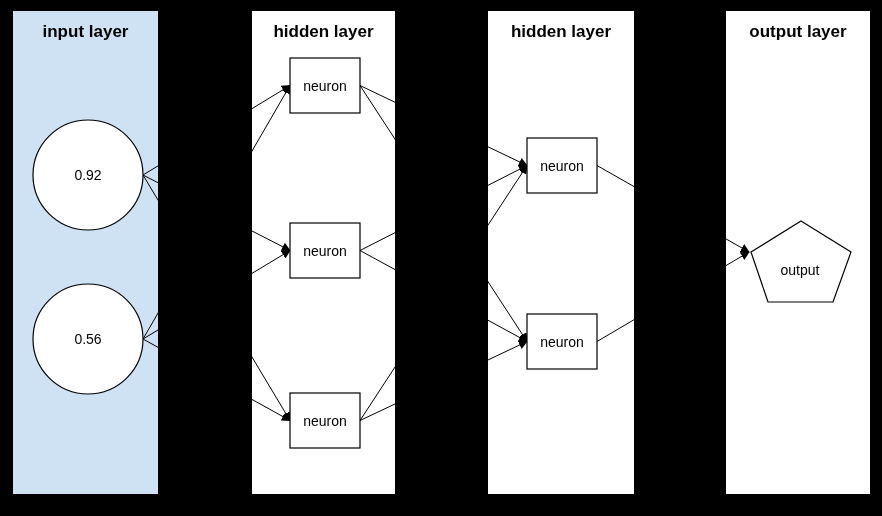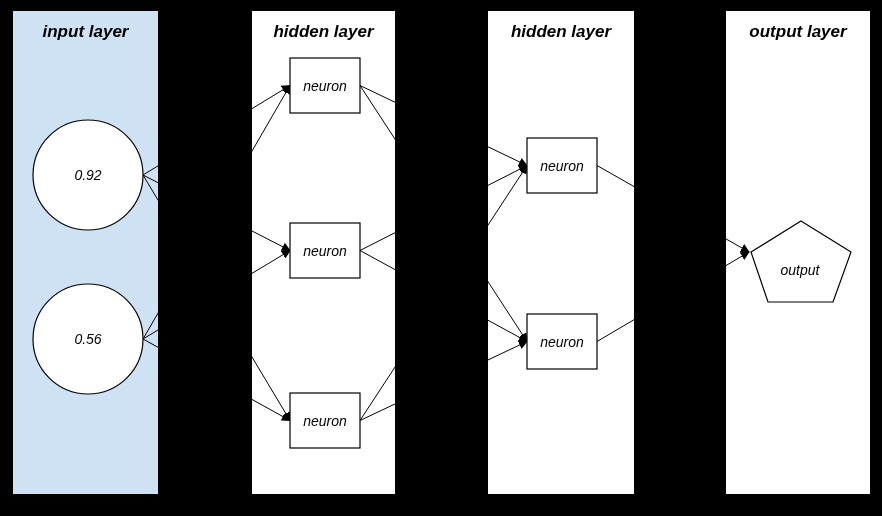--- a/index.html
+++ b/index.html
@@ -5,21 +5,20 @@
   html, body {
     margin: 0;
     padding: 0;
     background: #000000;
   }
   .stage {
     position: relative;
     width: 882px;
     height: 516px;
     overflow: hidden;
-    font-style: italic;
   }
   svg { display: block; }
   .layer-title {
     font-family: "Liberation Sans", sans-serif;
     font-weight: bold;
     font-size: 17px;
   }
   .node-label {
     font-family: "Liberation Sans", sans-serif;
     font-size: 14px;

